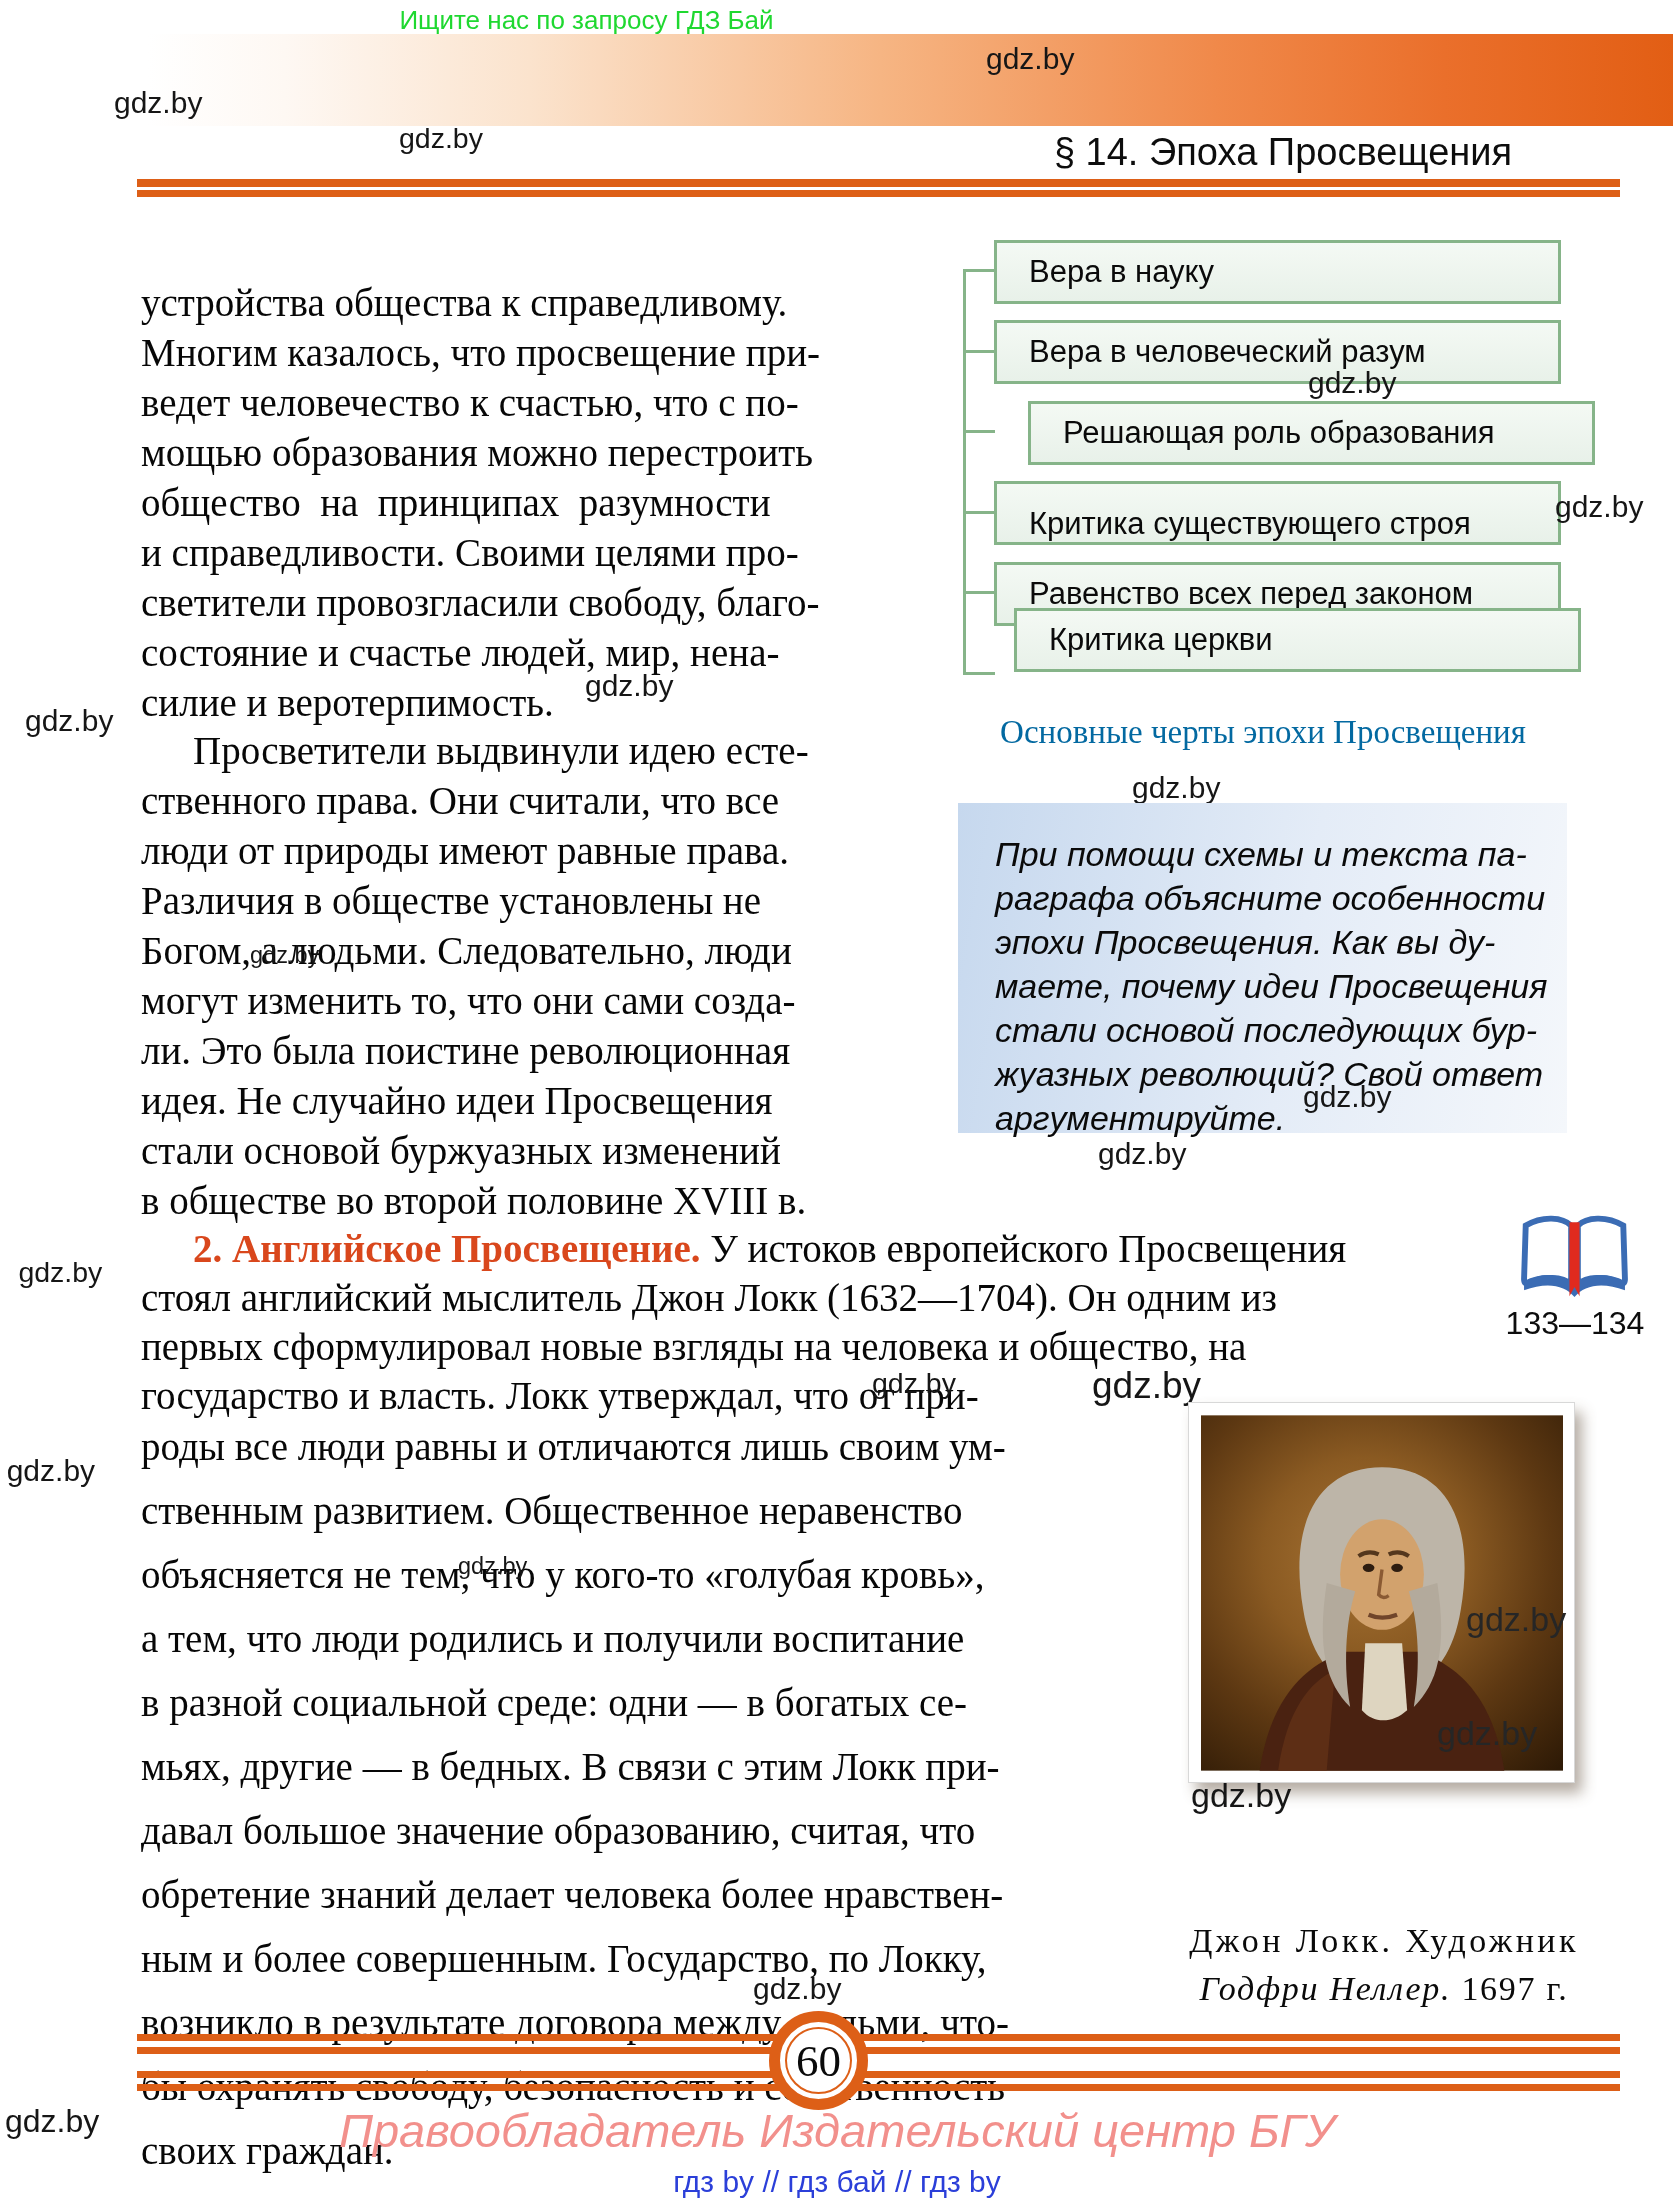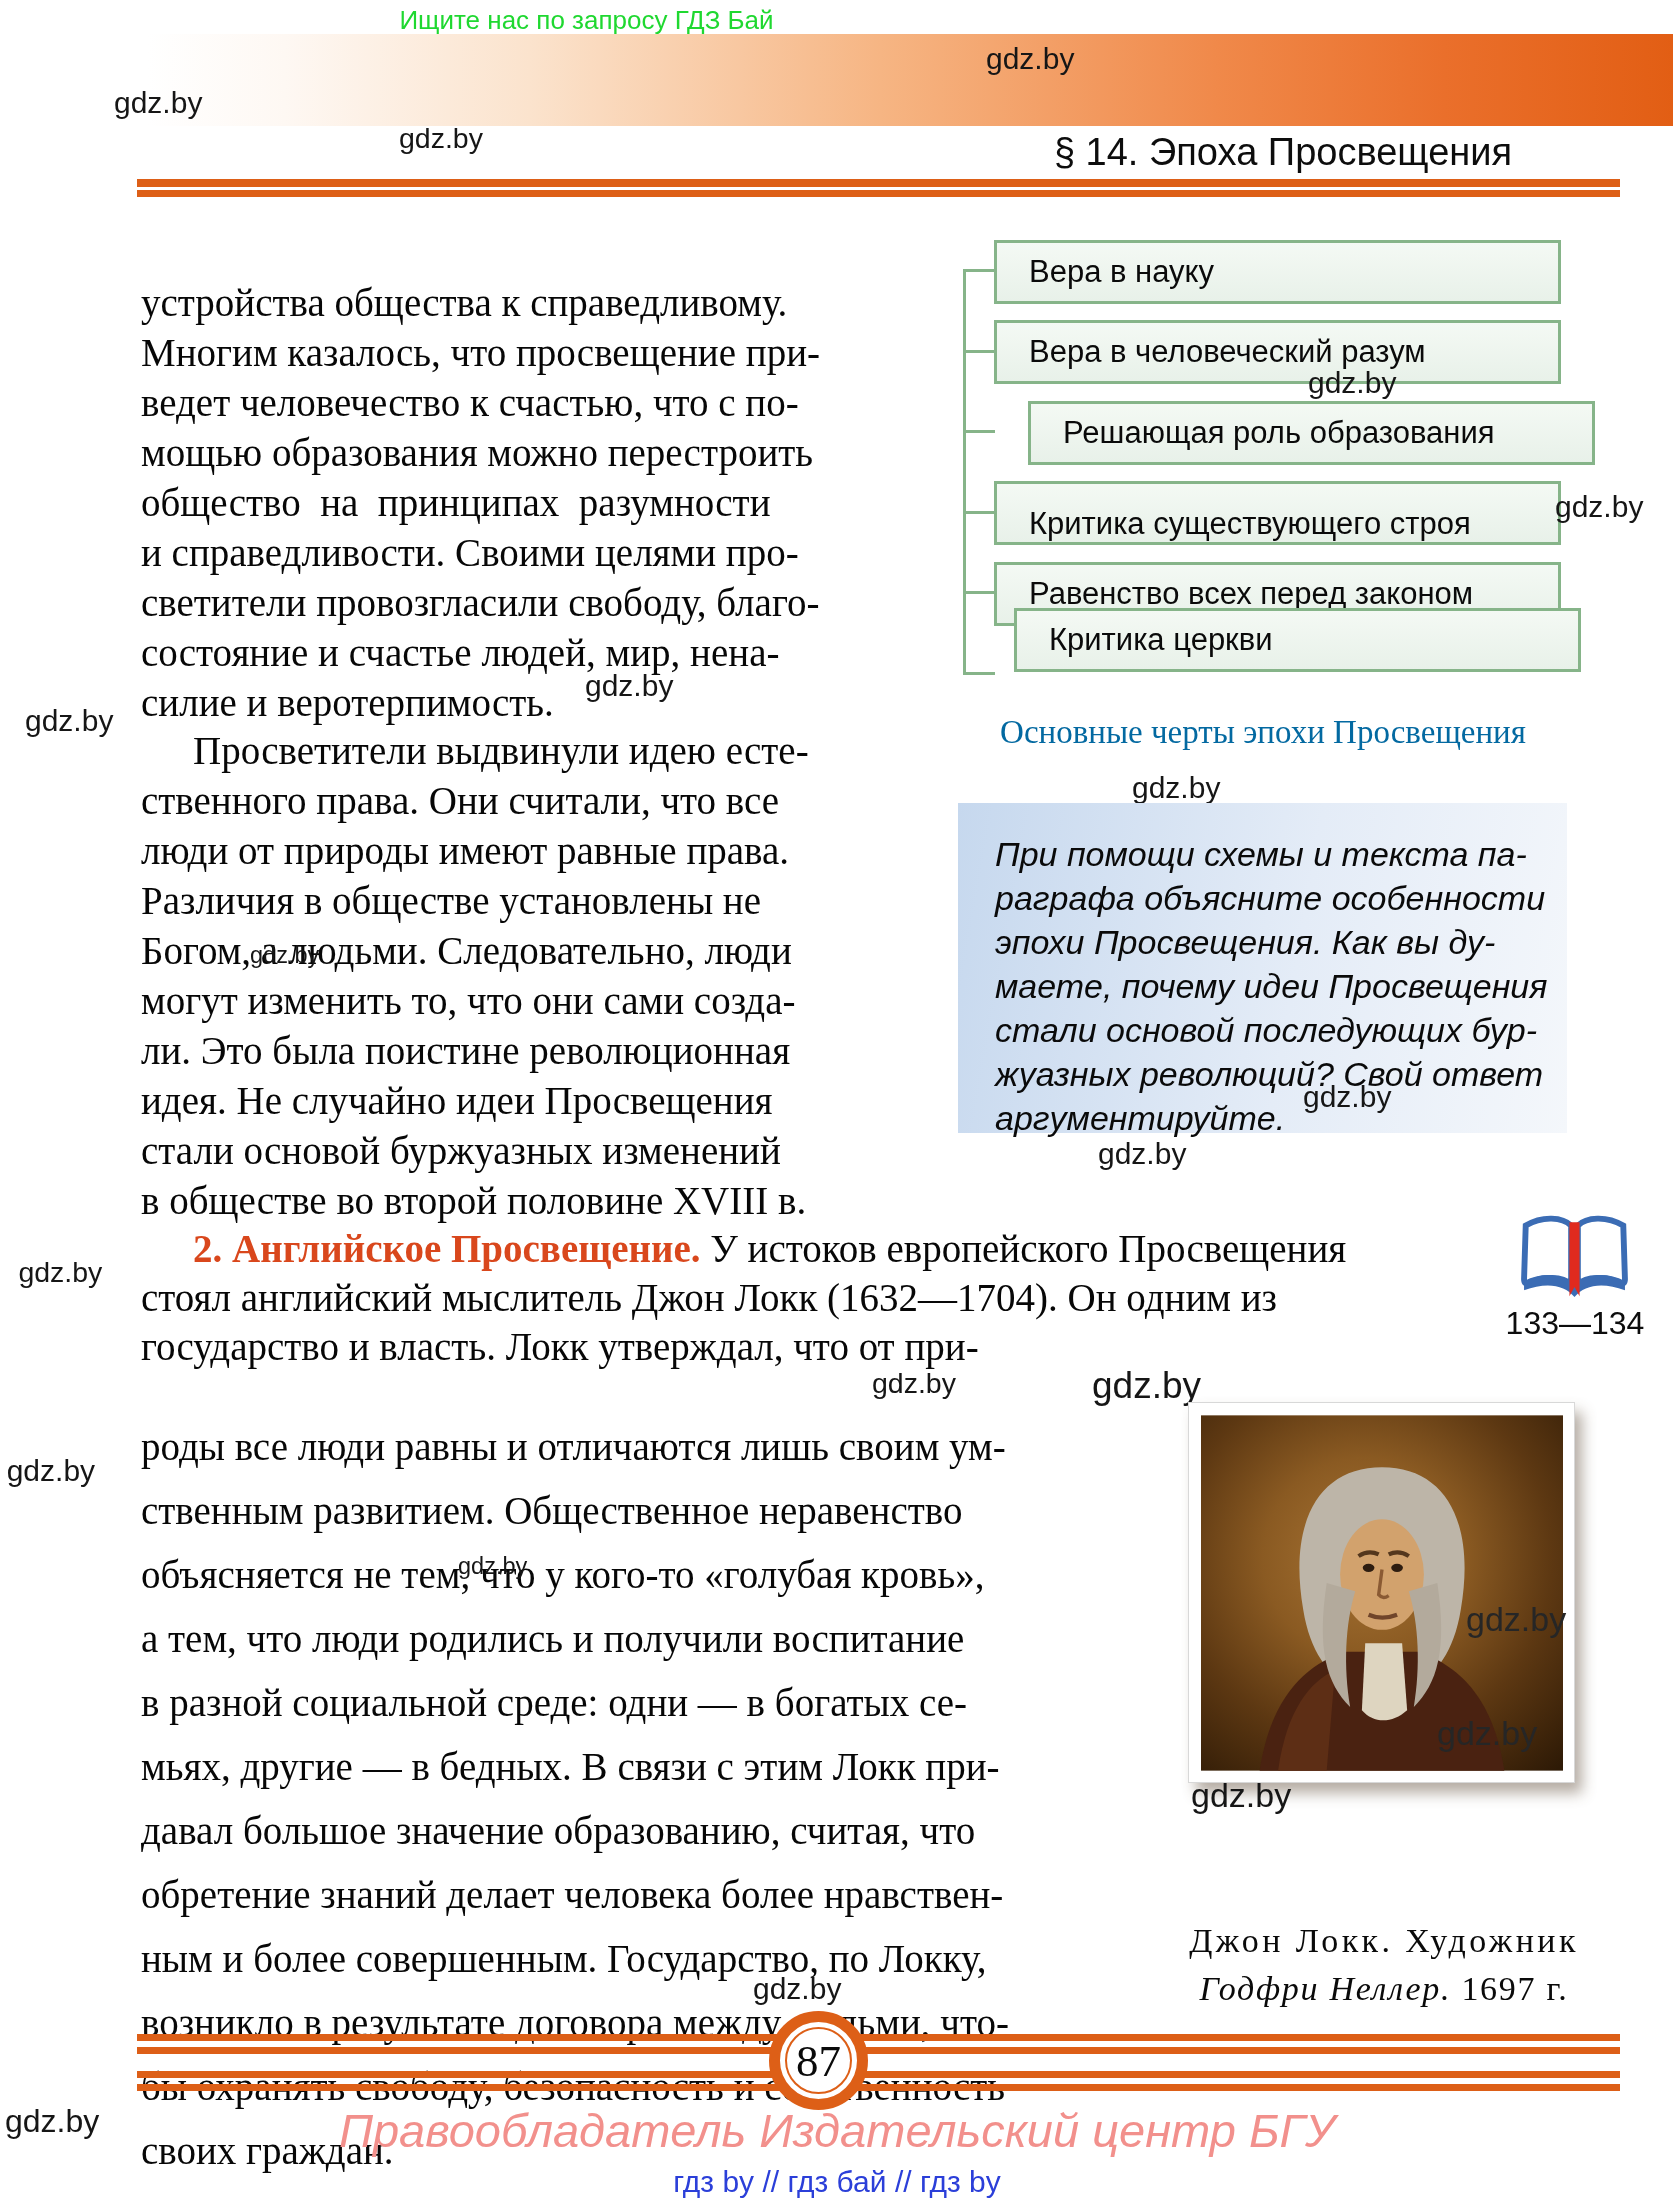--- a/index.html
+++ b/index.html
@@ -125,20 +125,21 @@
 Богом, а людьми. Следовательно, люди
 могут изменить то, что они сами созда-
 ли. Это была поистине революционная
 идея. Не случайно идеи Просвещения
 стали основой буржуазных изменений
 в обществе во второй половине XVIII в.</div>
 
 <div class="abs" style="left:141px;top:1226px;">
   <div class="sec2-line" style="padding-left:52px;"><span class="sec2-head">2. Английское Просвещение.</span><span> У истоков европейского Просвещения</span></div>
   <div class="sec2-line">стоял английский мыслитель Джон Локк (1632—1704). Он одним из</div>
+  <div class="sec2-line">первых сформулировал новые взгляды на человека и общество, на</div>
   <div class="sec2-line">государство и власть. Локк утверждал, что от при-</div>
 </div>
 <div class="wm" style="left:872px;top:1367px;font-size:28.5px;">gdz.by</div>
 
 <div class="serif-block" style="left:141px;top:1415px;line-height:64px;">роды все люди равны и отличаются лишь своим ум-
 ственным развитием. Общественное неравенство
 объясняется не тем, что у кого-то «голубая кровь»,
 а тем, что люди родились и получили воспитание
 в разной социальной среде: одни — в богатых се-
 мьях, другие — в бедных. В связи с этим Локк при-
@@ -245,19 +246,19 @@
 <div class="portrait-caption" style="top:1970px;letter-spacing:1.7px;"><span style="font-style:italic;">Годфри Неллер.</span><span> 1697 г.</span></div>
 
 <div class="wm" style="left:753px;top:1972px;">gdz.by</div>
 
 <div class="rule" style="top:2034px;height:6.7px;"></div>
 <div class="rule" style="top:2047px;height:6.7px;"></div>
 <div class="rule" style="top:2071px;height:6.7px;"></div>
 <div class="rule" style="top:2084px;height:6.7px;"></div>
 <div class="circle-87">
   <div class="inner-ring"></div>
-  <div class="num">87</div>
+  <div class="num">60</div>
 </div>
 
 <div class="wm" style="left:5px;top:2103px;font-size:32px;">gdz.by</div>
 <div class="footer-copyright">Правообладатель Издательский центр БГУ</div>
 <div class="footer-links">гдз by  //  гдз бай  //  гдз by</div>
 
 
 </body></html>

